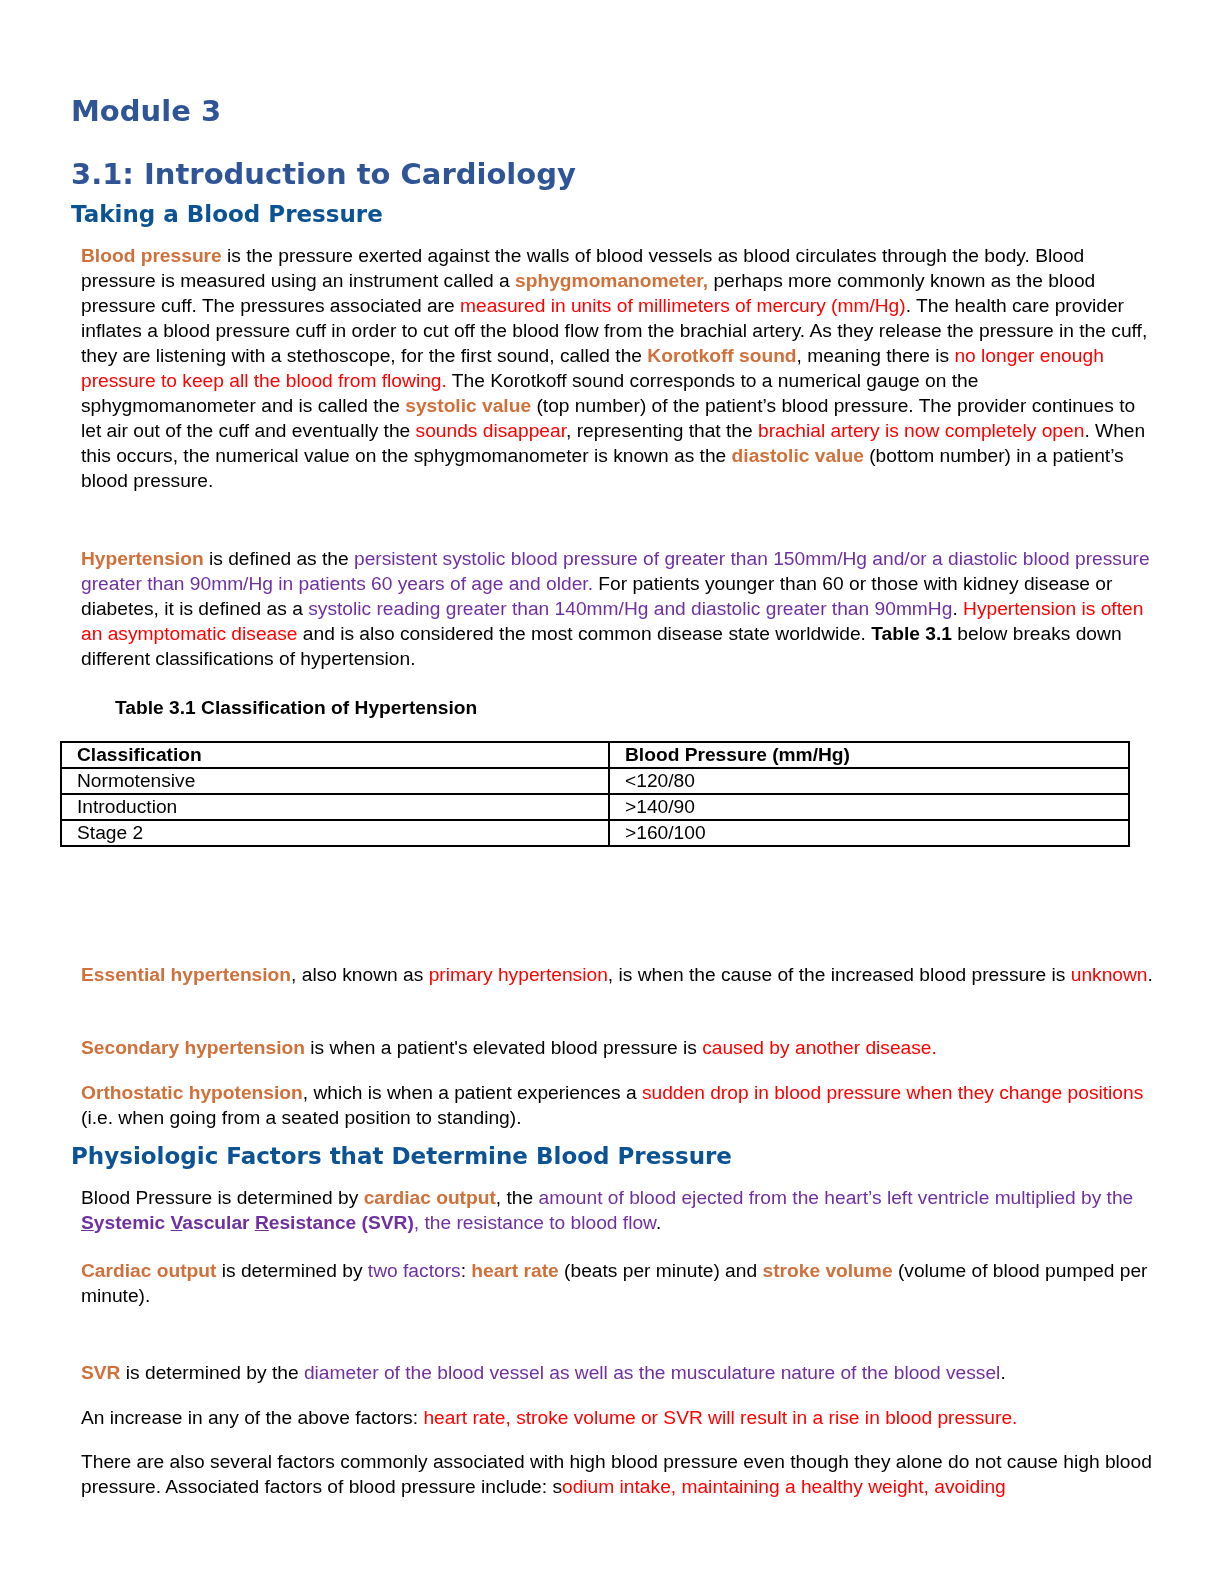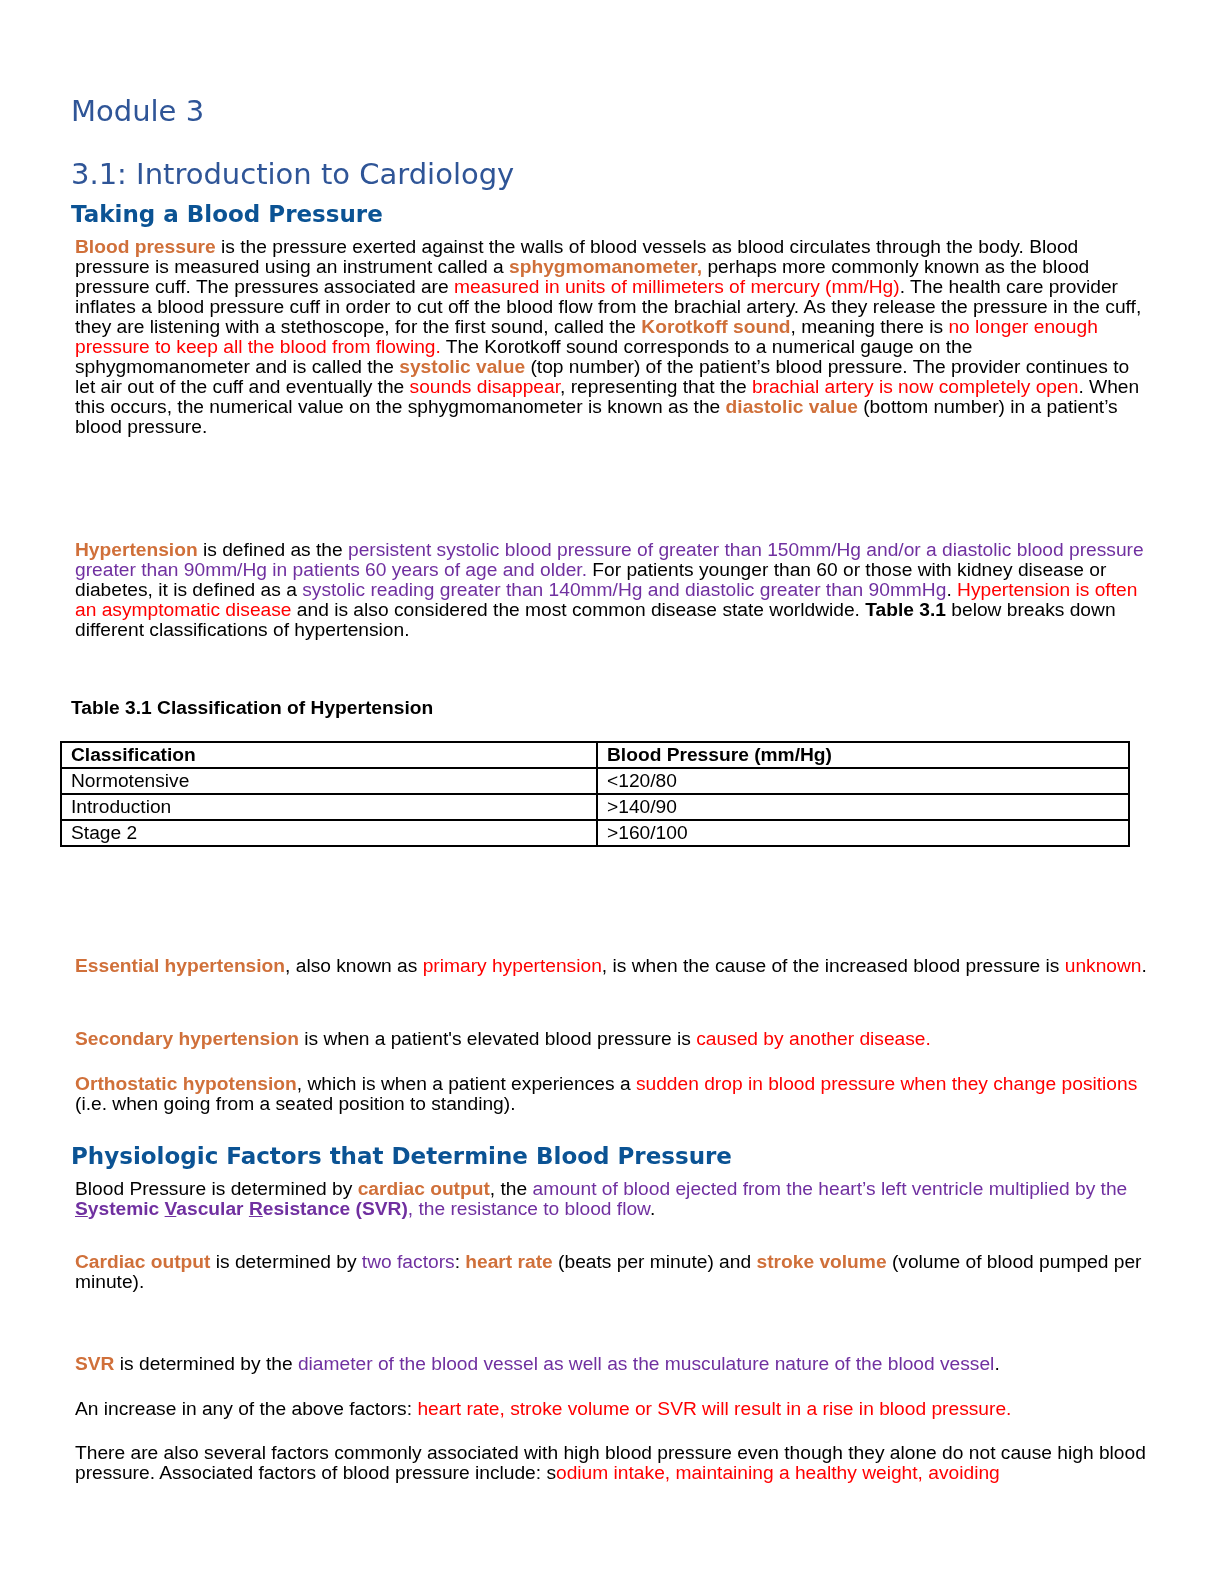--- a/index.html
+++ b/index.html
@@ -1,46 +1,46 @@
 <!DOCTYPE html>
 <html><head>
 <meta charset="utf-8">
 <style>
   html, body { margin: 0; padding: 0; background: #ffffff; }
   body { width: 1224px; height: 1584px; position: relative; overflow: hidden;
          font-family: "Liberation Sans", sans-serif; color: #000; }
   .page { position: absolute; left: 71px; top: 0; width: 1075px; }
-  .h1 { position: absolute; left: 0; font-family: "DejaVu Sans", sans-serif; font-weight: normal;
+  .h1 { position: absolute; left: 0; font-family: "DejaVu Sans", sans-serif; font-weight: bold;
         color: #2f5597; font-size: 29px; margin: 0; white-space: nowrap; }
   .h2 { position: absolute; left: 0; font-family: "DejaVu Sans", sans-serif; font-weight: bold;
         color: #0b5394; font-size: 23px; margin: 0; white-space: nowrap; }
-  .p { position: absolute; left: 0; width: 1075px; font-size: 19.2px; line-height: 20px; margin: 4px; }
+  .p { position: absolute; left: 0; width: 1075px; font-size: 19.2px; line-height: 25px; margin: 10px; }
   .or { color: #c55a11; color: #d0703a; font-weight: bold; }
   .rd { color: #ff0000; }
   .pu { color: #7030a0; }
   .b { font-weight: bold; }
   .u { text-decoration: underline; }
   table.bp { position: absolute; left: -11px; width: 1070px; border-collapse: collapse; font-size: 19.2px; }
-  table.bp td, table.bp th { border: 2px solid #000; padding: 0 9px; height: 24px; line-height: 24px; text-align: left; font-weight: normal; }
+  table.bp td, table.bp th { border: 2px solid #000; padding: 0 15px; height: 24px; line-height: 24px; text-align: left; font-weight: normal; }
   table.bp th { font-weight: bold; }
   table.bp td:first-child, table.bp th:first-child { width: 516px; }
   .caption { position: absolute; left: 0; font-size: 19.2px; font-weight: bold; margin: 0; }
 </style>
 </head>
 <body>
 
 <div class="page">
   <h1 class="h1" style="top:94px;">Module 3</h1>
   <h1 class="h1" style="top:157px;">3.1: Introduction to Cardiology</h1>
   <h2 class="h2" style="top:201px;">Taking a Blood Pressure</h2>
 
   <p class="p" style="top:233px;"><span class="or">Blood pressure</span> is the pressure exerted against the walls of blood vessels as blood circulates through the body. Blood pressure is measured using an instrument called a <span class="or">sphygmomanometer,</span> perhaps more commonly known as the blood pressure cuff. The pressures associated are <span class="rd">measured in units of millimeters of mercury (mm/Hg)</span>. The health care provider inflates a blood pressure cuff in order to cut off the blood flow from the brachial artery. As they release the pressure in the cuff, they are listening with a stethoscope, for the first sound, called the <span class="or">Korotkoff sound</span>, meaning there is <span class="rd">no longer enough pressure to keep all the blood from flowing.</span> The Korotkoff sound corresponds to a numerical gauge on the sphygmomanometer and is called the <span class="or">systolic value</span> (top number) of the patient’s blood pressure. The provider continues to let air out of the cuff and eventually the <span class="rd">sounds disappear</span>, representing that the <span class="rd">brachial artery is now completely open</span>. When this occurs, the numerical value on the sphygmomanometer is known as the <span class="or">diastolic value</span> (bottom number) in a patient’s blood pressure.</p>
   <p class="p" style="top:536px;"><span class="or">Hypertension</span> is defined as the <span class="pu">persistent systolic blood pressure of greater than 150mm/Hg and/or a diastolic blood pressure greater than 90mm/Hg in patients 60 years of age and older.</span> For patients younger than 60 or those with kidney disease or diabetes, it is defined as a <span class="pu">systolic reading greater than 140mm/Hg and diastolic greater than 90mmHg</span>. <span class="rd">Hypertension is often an asymptomatic disease</span> and is also considered the most common disease state worldwide. <span class="b">Table 3.1</span> below breaks down different classifications of hypertension.</p>
 
-  <p class="caption" style="top:697px;">Table 3.1 Classification of Hypertension</p>
+  <p class="caption" style="top:697px;margin-left:44px;">Table 3.1 Classification of Hypertension</p>
 
   <table class="bp" style="top:741px;">
     <thead>
       <tr>
         <th>Classification</th>
         <th>Blood Pressure (mm/Hg)</th>
       </tr>
     </thead>
     <tbody>
       <tr>

